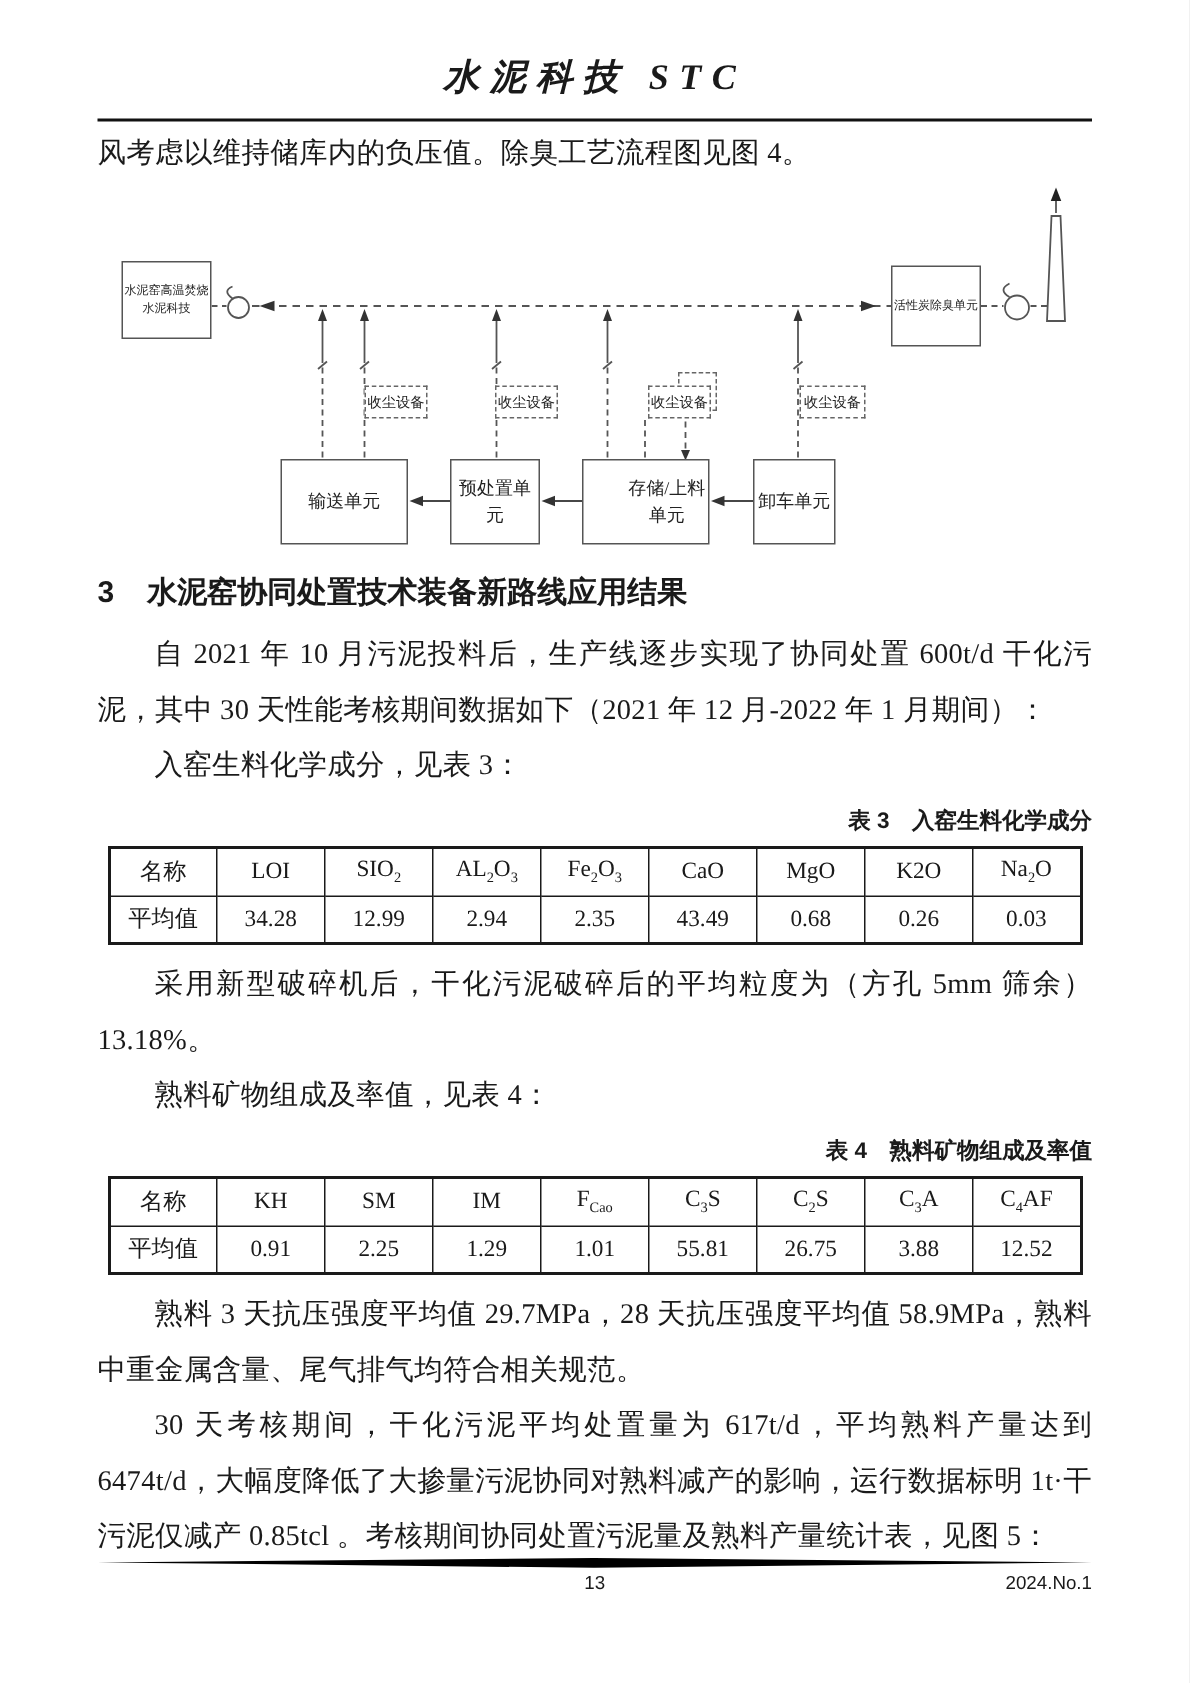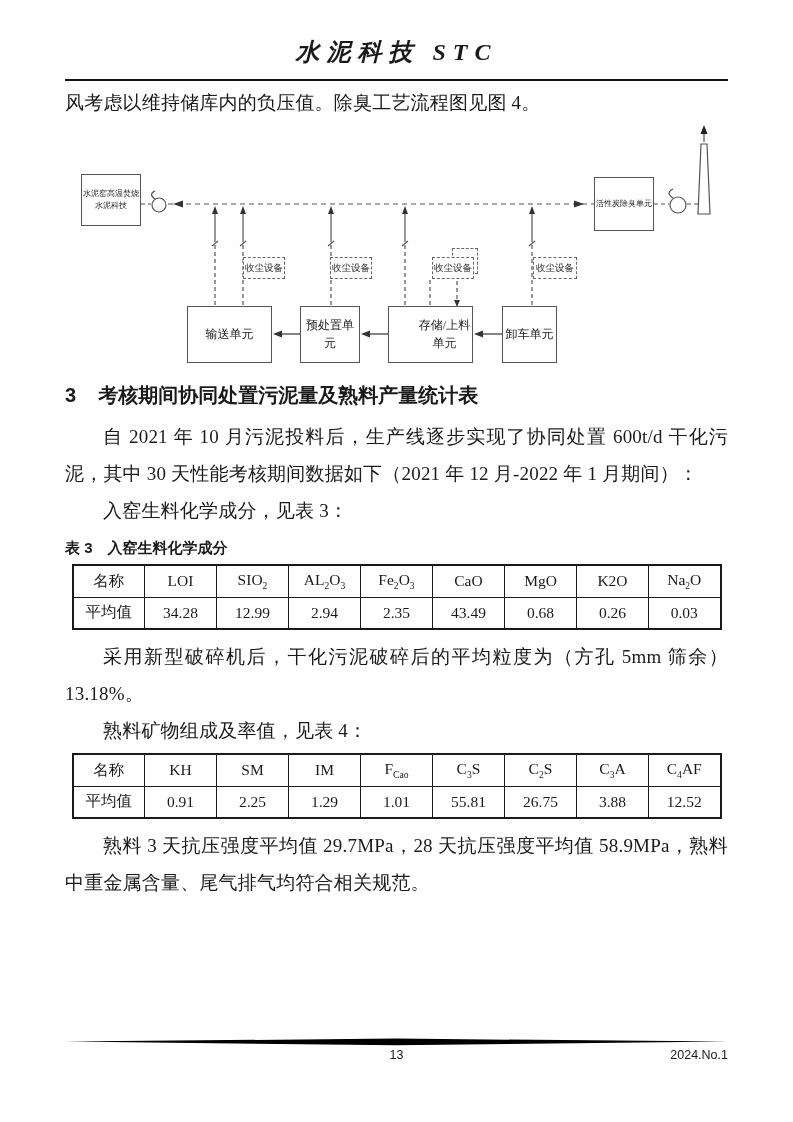--- a/index.html
+++ b/index.html
@@ -40,21 +40,21 @@
     font-weight:bold; font-size:15px; line-height:24px; margin-top:8px;
   }
 
   .section-heading {
     font-family:"Liberation Sans","DejaVu Sans",sans-serif;
     font-weight:bold; font-size:20px; line-height:30px; margin-top:10px;
   }
   .section-heading .sec-num { margin-right:22px; }
 
   .table-caption {
-    text-align:left; font-family:"Liberation Sans","DejaVu Sans",sans-serif;
+    text-align:right; font-family:"Liberation Sans","DejaVu Sans",sans-serif;
     font-weight:bold; font-size:15px; line-height:24px; margin-top:7px;
   }
   table.data-table {
     width:650px; margin:4px auto 0 auto; border-collapse:collapse;
     table-layout:fixed; border:2px solid #1a1a1a;padding-left:16px;
   }
   table.data-table td {
     border:1.4px solid #1a1a1a; text-align:center; vertical-align:middle;
     height:32px; font-size:15.5px;
   }
@@ -181,21 +181,21 @@
       <div class="sbox" style="left:323px; top:182px; width:85px; height:57px;padding-left:28px;">
         <span>存储/上料单元</span>
       </div>
       <div class="sbox" style="left:437px; top:182px; width:55px; height:57px;">
         <span>卸车单元</span>
       </div>
     </div>
 
 
     <h2 class="section-heading">
-      <span class="sec-num">3</span><span>考核期间协同处置污泥量及熟料产量统计表</span>
+      <span class="sec-num">3</span><span>水泥窑协同处置技术装备新路线应用结果</span>
     </h2>
 
     <p class="body-par gap8">自 2021 年 10 月污泥投料后，生产线逐步实现了协同处置 600t/d 干化污泥，其中 30 天性能考核期间数据如下（2021 年 12 月-2022 年 1 月期间）：</p>
     <p class="body-par">入窑生料化学成分，见表 3：</p>
 
     <div class="table-caption">表 3　入窑生料化学成分</div>
     <table class="data-table">
       <tbody>
         <tr>
           <td>名称</td>
@@ -218,20 +218,21 @@
           <td>0.68</td>
           <td>0.26</td>
           <td>0.03</td>
         </tr>
       </tbody>
     </table>
 
     <p class="body-par gap8">采用新型破碎机后，干化污泥破碎后的平均粒度为（方孔 5mm 筛余）13.18%。</p>
     <p class="body-par">熟料矿物组成及率值，见表 4：</p>
 
+    <div class="table-caption">表 4　熟料矿物组成及率值</div>
     <table class="data-table">
       <tbody>
         <tr>
           <td>名称</td>
           <td>KH</td>
           <td>SM</td>
           <td>IM</td>
           <td>F<sub>Cao</sub></td>
           <td>C<sub>3</sub>S</td>
           <td>C<sub>2</sub>S</td>
@@ -246,20 +247,21 @@
           <td>1.01</td>
           <td>55.81</td>
           <td>26.75</td>
           <td>3.88</td>
           <td>12.52</td>
         </tr>
       </tbody>
     </table>
 
     <p class="body-par gap8">熟料 3 天抗压强度平均值 29.7MPa，28 天抗压强度平均值 58.9MPa，熟料中重金属含量、尾气排气均符合相关规范。</p>
+    <p class="body-par">30 天考核期间，干化污泥平均处置量为 617t/d，平均熟料产量达到 6474t/d，大幅度降低了大掺量污泥协同对熟料减产的影响，运行数据标明 1t·干污泥仅减产 0.85tcl 。考核期间协同处置污泥量及熟料产量统计表，见图 5：</p>
   </div>
 
   <div class="footer">
     <svg class="footer-line" width="663" height="8" viewBox="0 0 663 8">
       <polygon points="0,3.6 331,0.6 663,3.6 331,7.2" fill="#000"></polygon>
     </svg>
     <div class="footer-meta">
       <span class="page-num">13</span>
       <span class="issue-num">2024.No.1</span>
     </div>

